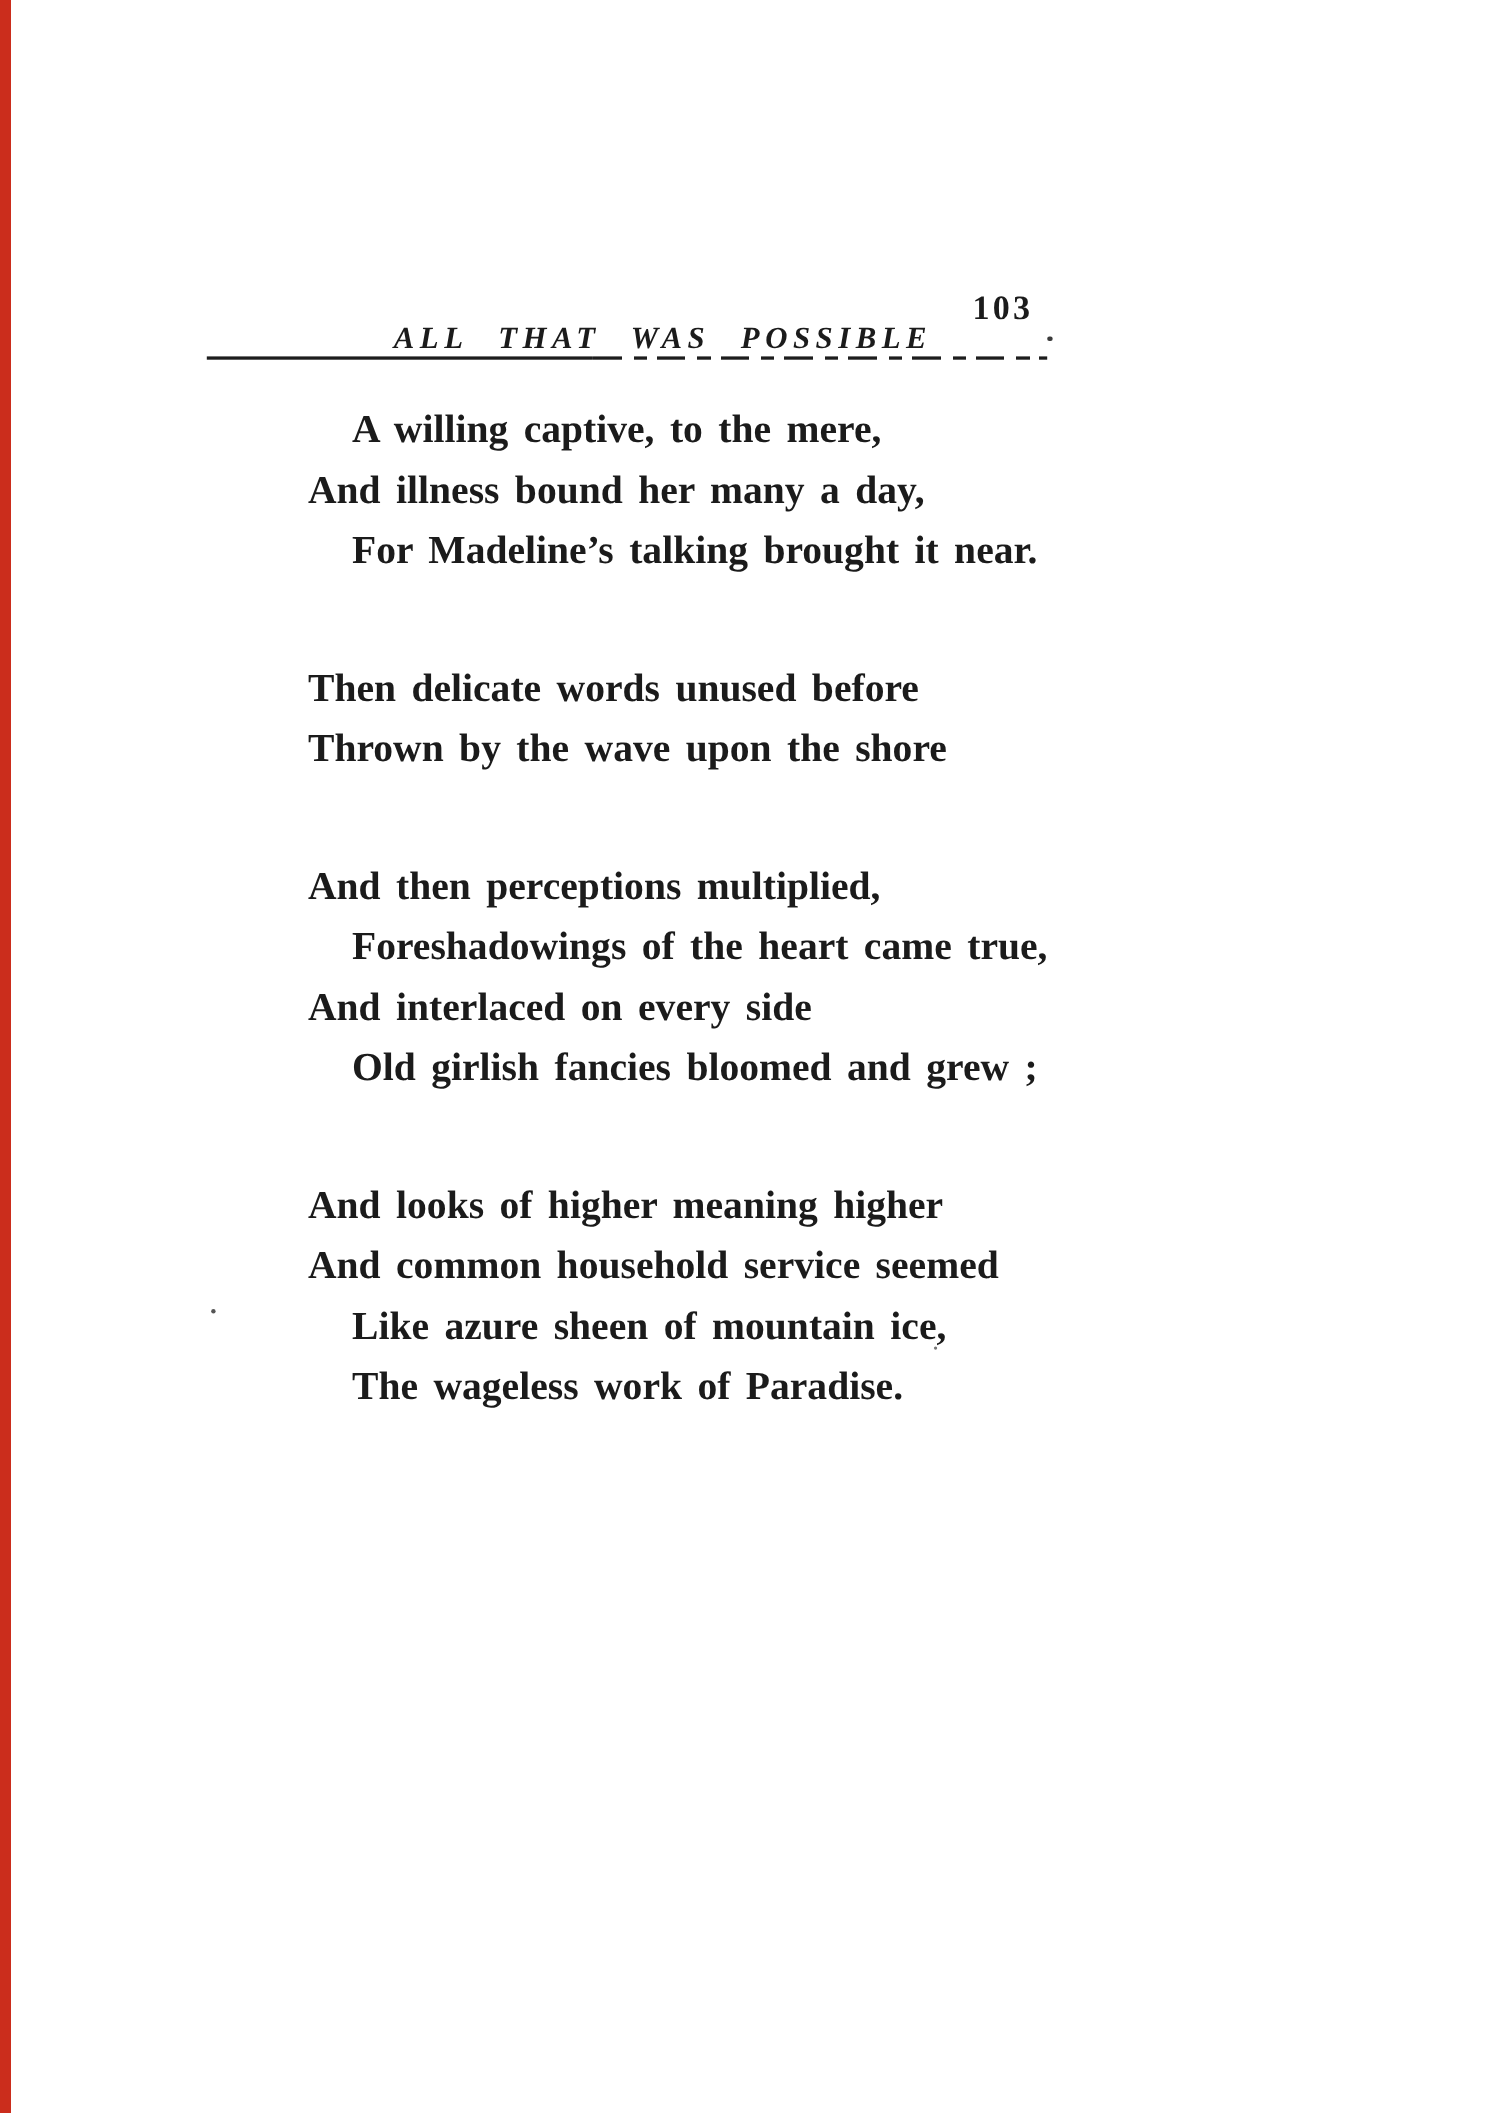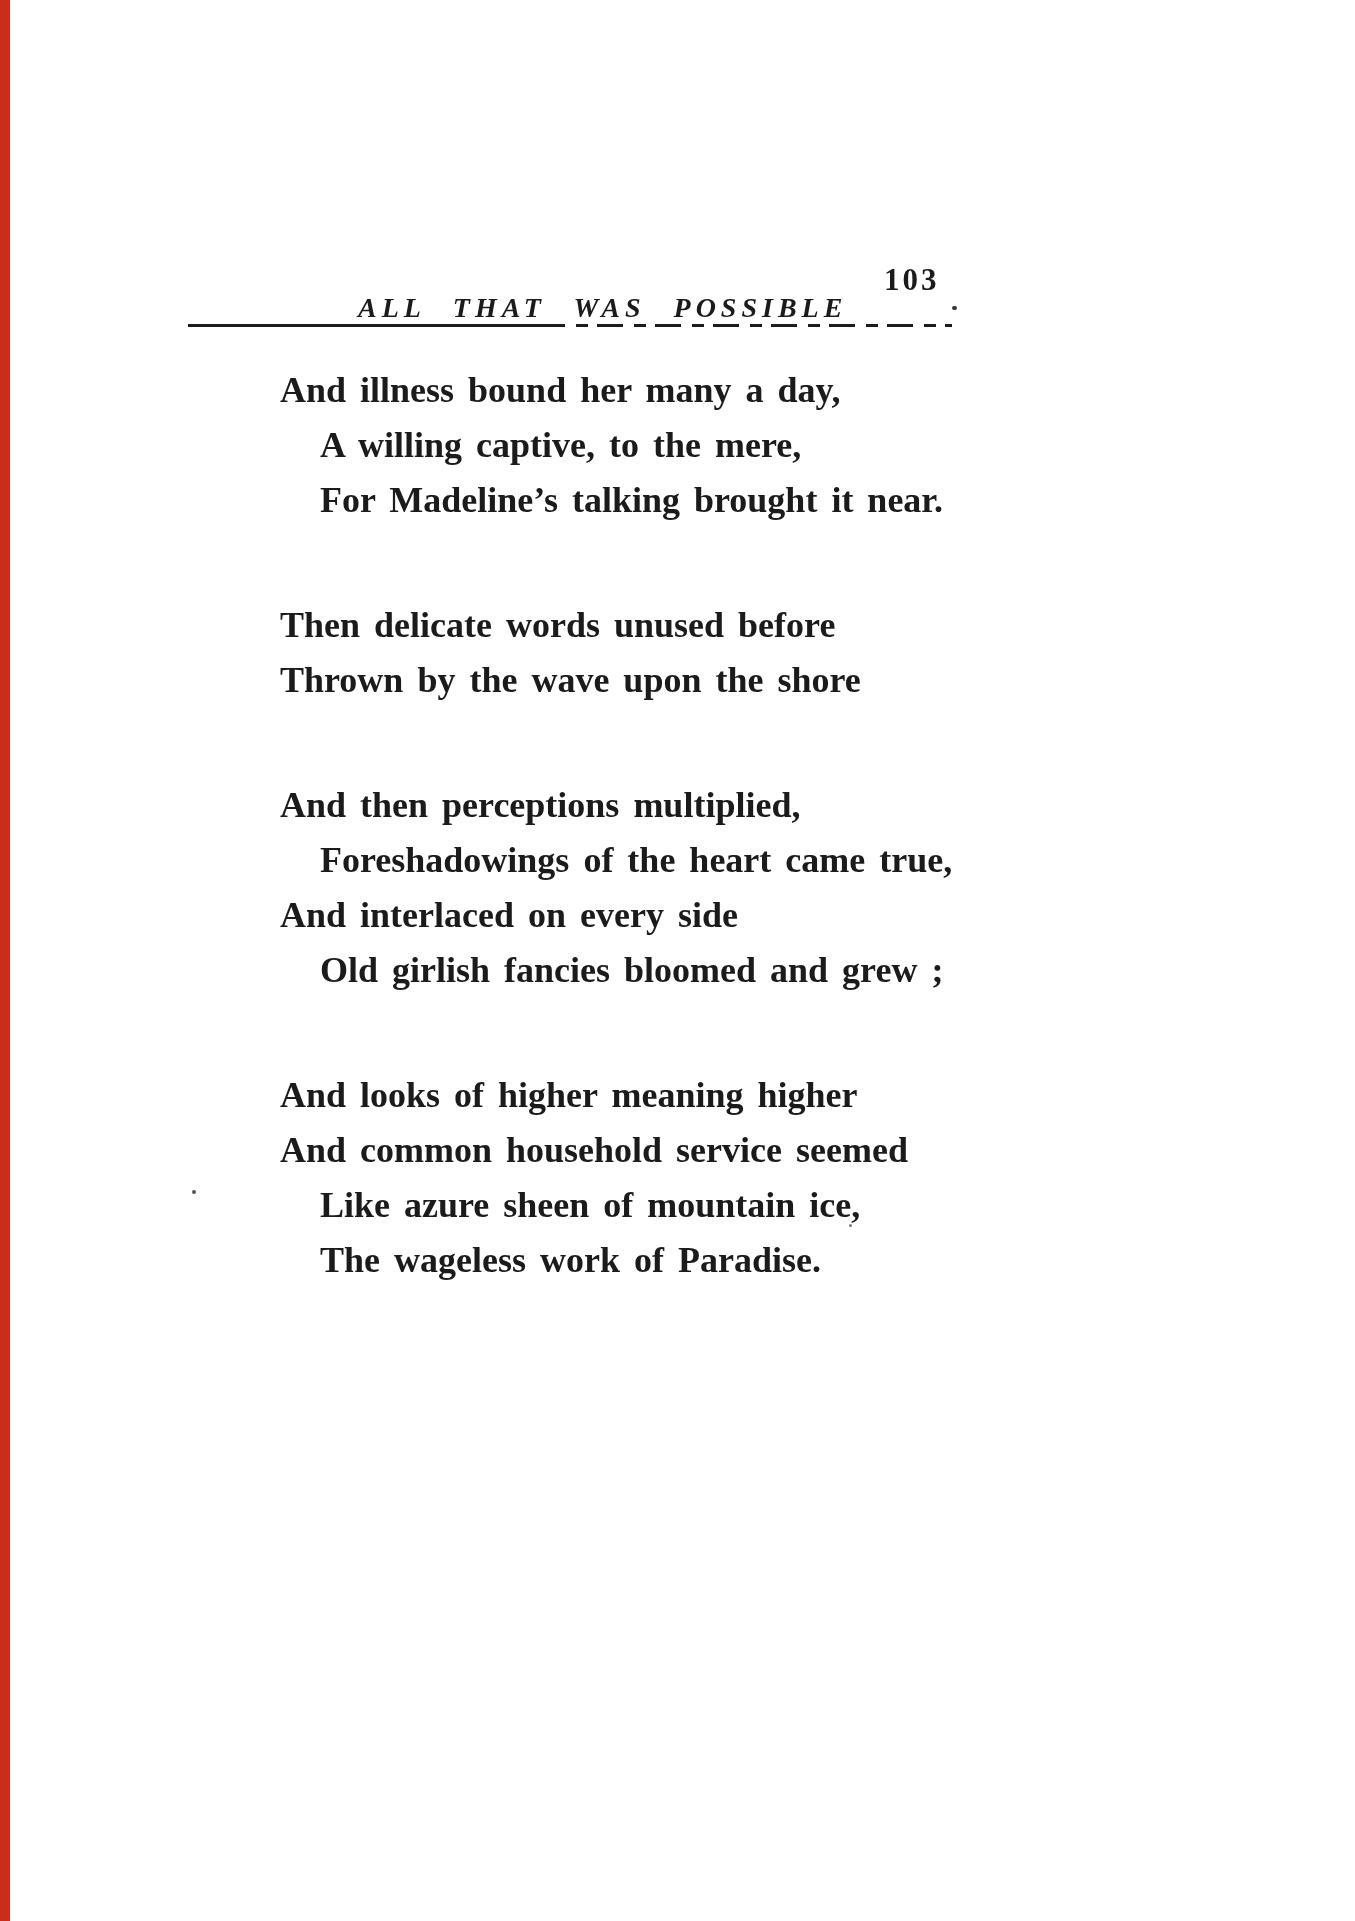--- a/index.html
+++ b/index.html
@@ -125,22 +125,22 @@
 <div class="page-number">103</div>
 <div class="dot-under-folio"></div>
 
 <div class="head-rule">
   <div class="solid-part"></div>
   <div class="dashed-part"></div>
 </div>
 
 <div class="poem">
   <div class="stanza">
+    <div class="pline indent">A willing captive, to the mere,</div>
     <div class="pline">And illness bound her many a day,</div>
-    <div class="pline indent">A willing captive, to the mere,</div>
     <div class="pline indent">For Madeline’s talking brought it near.</div>
   </div>
   <div class="stanza">
     <div class="pline">Then delicate words unused before</div>
     <div class="pline">Thrown by the wave upon the shore</div>
   </div>
   <div class="stanza">
     <div class="pline">And then perceptions multiplied,</div>
     <div class="pline indent">Foreshadowings of the heart came true,</div>
     <div class="pline">And interlaced on every side</div>

